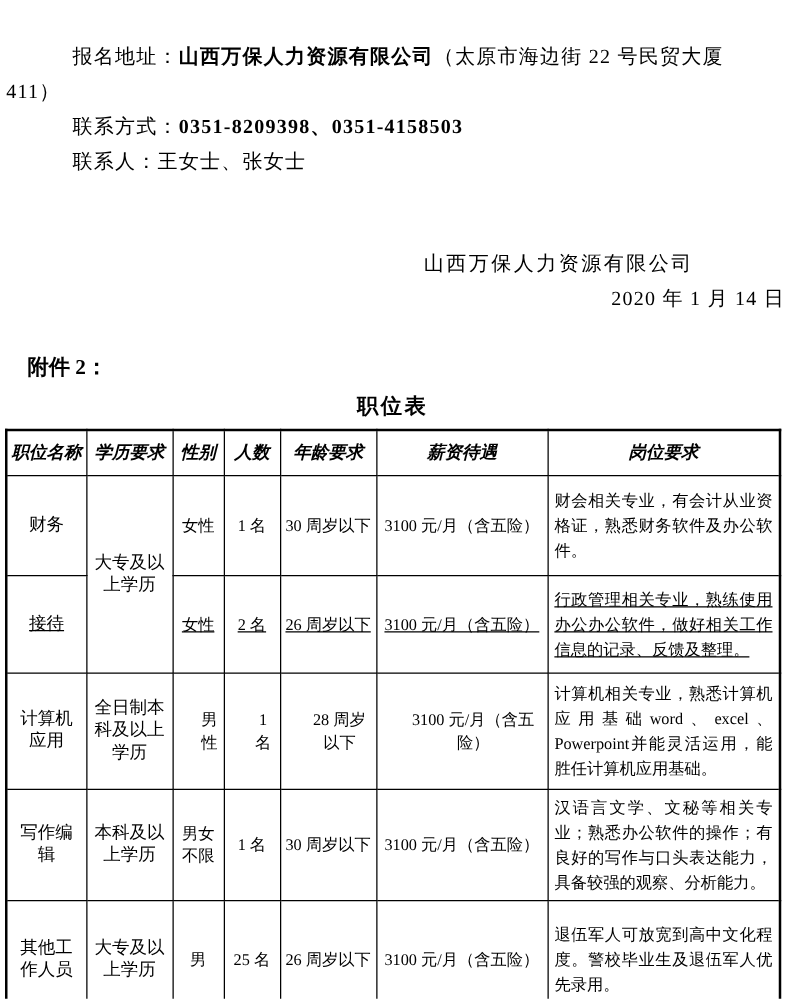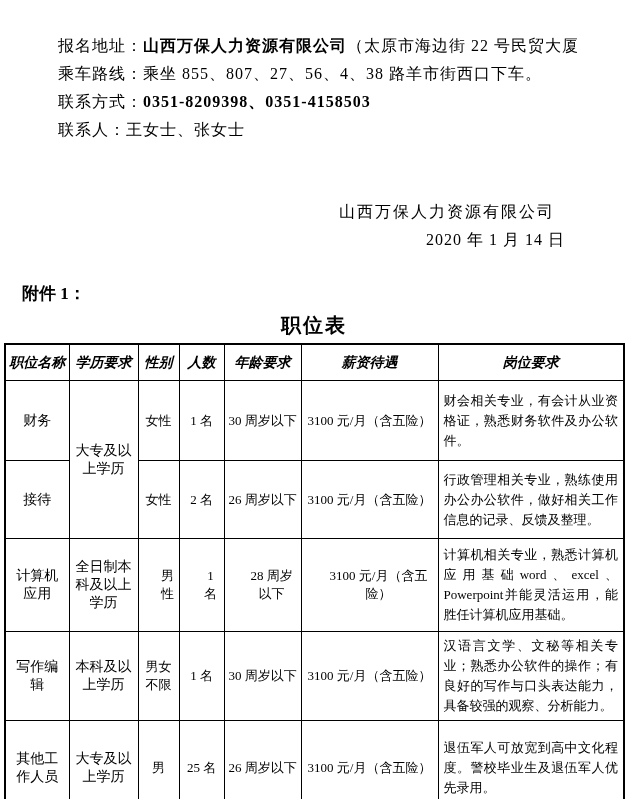--- a/index.html
+++ b/index.html
@@ -15,28 +15,28 @@
   
   .toplines { padding-top: 6px; }
   .line { font-size: 16px; line-height: 28px; letter-spacing: 1px; white-space: nowrap; }
   .indent1 { padding-left: 58px; }
   .indent0 { padding-left: 5px; }
   .b { font-weight: bold; }
 
   
   .sig-company { margin-top: 54px; text-align: right; padding-right: 73px;
                  font-size: 16px; line-height: 28px; letter-spacing: 2px; }
-  .sig-date { text-align: right; padding-right: 63px;
+  .sig-date { text-align: right; 
               font-size: 16px; line-height: 28px; letter-spacing: 1px; }
 
   
   .attachment { margin-top: 26px; padding-left: 22px; font-weight: bold;
                 font-size: 17px; line-height: 28px; }
   .table-title { margin-top: 3px; text-align: center; font-weight: bold;
-                 font-size: 20px; line-height: 28px; letter-spacing: 2px; }
+                 font-size: 17px; line-height: 28px; letter-spacing: 2px; }
 
   
   table.jobs {
     margin: 4px 0 0 4px;
     border-collapse: collapse;
     table-layout: fixed;
     width: 619px;
     border: 2px solid #000;
   }
   table.jobs th, table.jobs td {
@@ -52,45 +52,45 @@
   table.jobs td.edu { font-size: 14px; padding: 2px 5px; }
   table.jobs td.pos { font-size: 14px; padding: 2px 4px; }
   table.jobs td.req {
     text-align: left;
     padding: 4px 5px;
     font-size: 13px;
     line-height: 20px;
     text-align: justify;
   }
   tr.r1 td { height: 71px; }
-  tr.r2 td { height: 69px; }
+  tr.r2 td { height: 69px; text-decoration: underline; }
   tr.r3 td { height: 84px; padding-left: 20px; }
   tr.r4 td { height: 78px; }
   tr.r5 td { height: 86px; }
 </style>
 </head>
 <body>
 
 <div class="doc">
 
   <div class="toplines">
     <div class="line indent1">
       <span>报名地址：</span><span class="b">山西万保人力资源有限公司</span><span>（太原市海边街 22 号民贸大厦</span>
     </div>
-    <div class="line indent1">乘车路线：乘坐 855、807、27、56、4、38 路羊市街西口下车。</div>
+    <div class="line indent0">411）</div>
     <div class="line indent1">
       <span>联系方式：</span><span class="b">0351-8209398、0351-4158503</span>
     </div>
     <div class="line indent1">联系人：王女士、张女士</div>
   </div>
 
   <div class="sig-company">山西万保人力资源有限公司</div>
   <div class="sig-date">2020 年 1 月 14 日</div>
 
-  <div class="attachment">附件 1：</div>
+  <div class="attachment">附件 2：</div>
   <div class="table-title">职位表</div>
 
   <table class="jobs">
     <colgroup>
       <col style="width:64px">
         <col style="width:69px">
         <col style="width:41px">
       <col style="width:45px">
         <col style="width:77px">
         <col style="width:137px">

